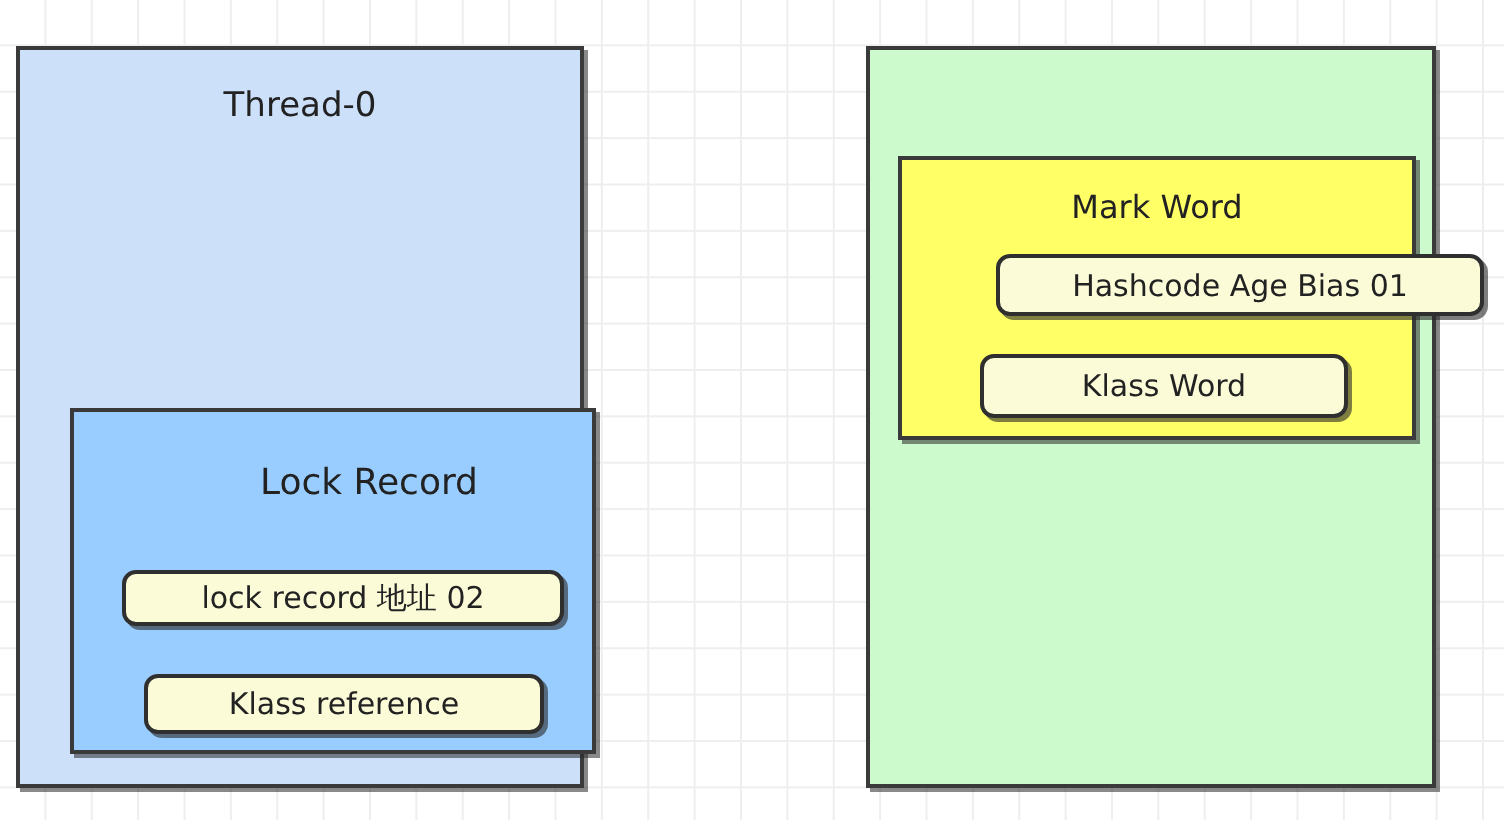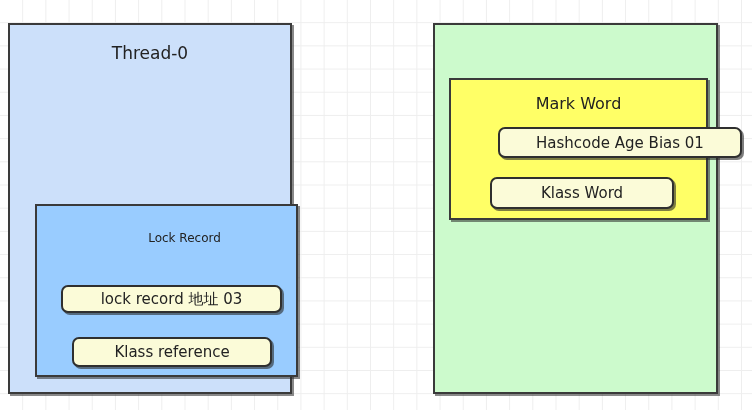--- a/index.html
+++ b/index.html
@@ -66,21 +66,21 @@
   }
 
   
   #lock-record-box {
     left: 25px; top: 179px;
     width: 263px; height: 173px;
     background: #99ccff;
   }
   #lock-record-title {
     top: 25px;
-    font-size: 12px;
+    font-size: 18px;
     padding-left: 36px;
   }
   #lock-record-addr {
     left: 24px; top: 79px;
     width: 221px; height: 28px;
     font-size: 15px;
   }
   #object-reference {
     left: 35px; top: 131px;
     width: 200px; height: 30px;
@@ -138,21 +138,21 @@
 <body>
 
 <div id="canvas">
 
   <div class="box" id="thread-box">
     <div class="box-title" id="thread-title">Thread-0</div>
 
     <div class="box" id="lock-record-box">
       <div class="box-title" id="lock-record-title">Lock Record</div>
 
-      <div class="pill" id="lock-record-addr">lock record 地址 03</div>
+      <div class="pill" id="lock-record-addr">lock record 地址 02</div>
 
       <div class="pill" id="object-reference">Klass reference</div>
     </div>
   </div>
 
   <div class="box" id="object-box">
 
     <div class="box" id="mark-word-box">
       <div class="box-title" id="mark-word-title">Mark Word</div>
 

